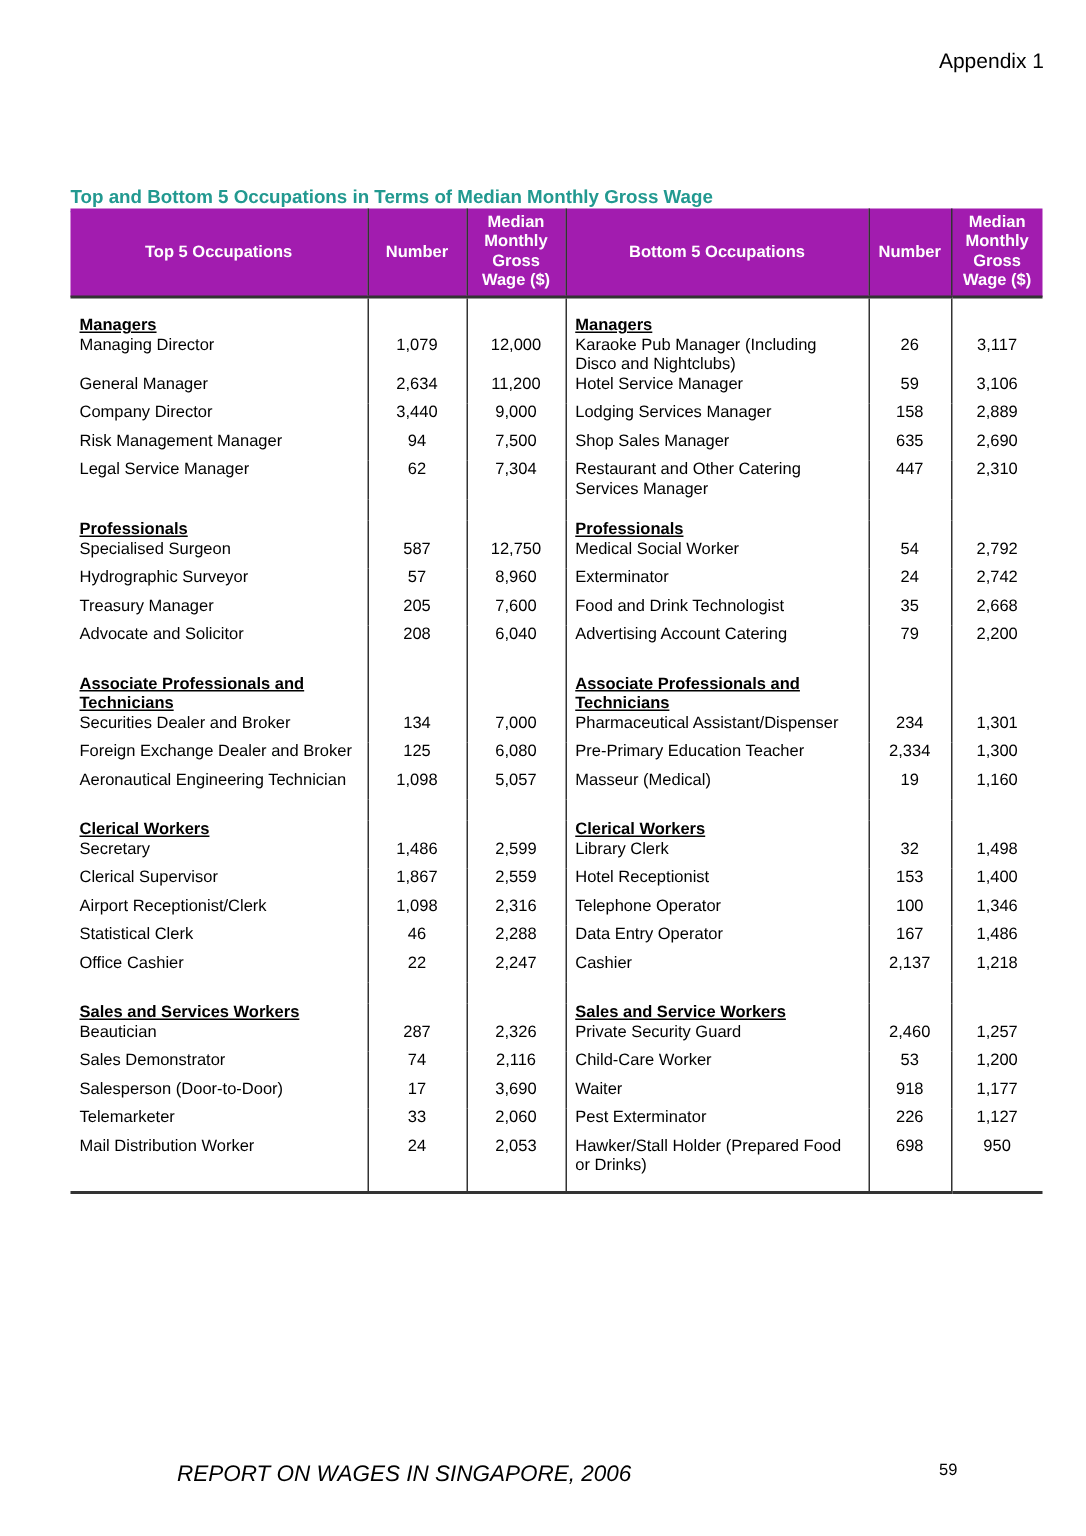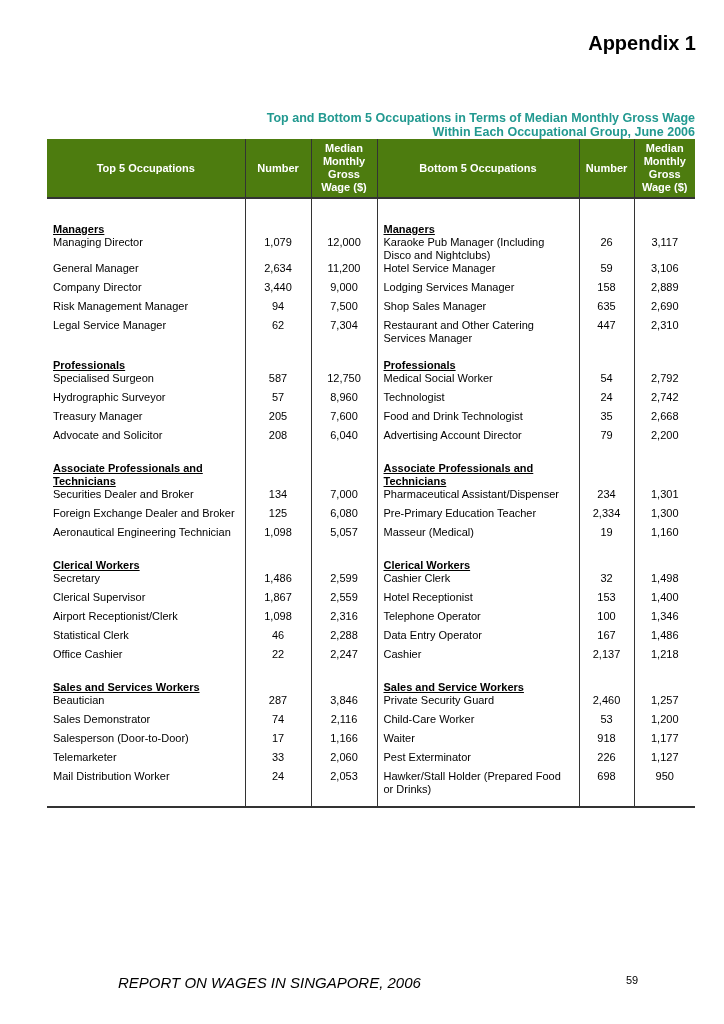--- a/index.html
+++ b/index.html
@@ -1,32 +1,32 @@
 <!DOCTYPE html>
 <html><head>
 <meta charset="utf-8">
 <style>
   html, body { margin: 0; padding: 0; background: #ffffff; }
   body { width: 724px; height: 1024px; position: relative; overflow: hidden;
          font-family: "Liberation Sans", sans-serif; color: #000; }
-  .appendix { position: absolute; top: 32px; right: 28px; font-size: 20px; font-weight: bold; }
-  .title { position: absolute; top: 111px; left: 47px; width: 648px; text-align: right;
+  .appendix { position: absolute; top: 32px; right: 28px; font-size: 14px; font-weight: normal; }
+  .title { position: absolute; top: 124px; left: 47px; width: 648px; text-align: left;
            color: #229990; font-weight: bold; font-size: 12.5px; line-height: 14px; }
   table.main { position: absolute; top: 139px; left: 47px; width: 648px;
                border-collapse: collapse; font-size: 11px; table-layout: fixed; }
-  table.main th { background: #4d7c0f; color: #fff; font-weight: bold; font-size: 11px;
+  table.main th { background: #a21caf; color: #fff; font-weight: bold; font-size: 11px;
                   line-height: 13px; padding: 2px 2px; text-align: center;
                   border-bottom: 2px solid #333; height: 54px; }
   table.main td { padding: 0 6px; vertical-align: top; line-height: 13px; }
   .vl { border-left: 1.5px solid #333; }
   td.num { text-align: center; }
   td.grp { font-weight: bold; text-decoration: underline; padding-top: 5px; }
   tr.row td { height: 19px; padding-top: 0; }
   tr.spacer td { height: 14px; }
-  tr.first td { padding-top: 24px; }
+  tr.first td { padding-top: 12px; }
   tr.last td { border-bottom: 2px solid #333; height: 36px; }
   .footer { position: absolute; top: 974px; left: 118px; font-size: 15px; font-style: italic; }
   .pageno { position: absolute; top: 974px; left: 626px; font-size: 11px; }
 </style>
 </head>
 <body>
 
 <div class="appendix">Appendix 1</div>
 <div class="title">
   <div>Top and Bottom 5 Occupations in Terms of Median Monthly Gross Wage</div>
@@ -132,37 +132,37 @@
         <td class="vl num">587</td>
         <td class="vl num">12,750</td>
         <td class="vl">Medical Social Worker</td>
         <td class="vl num">54</td>
         <td class="vl num">2,792</td>
       </tr>
       <tr class="row">
         <td>Hydrographic Surveyor</td>
         <td class="vl num">57</td>
         <td class="vl num">8,960</td>
-        <td class="vl">Technologist</td>
+        <td class="vl">Exterminator</td>
         <td class="vl num">24</td>
         <td class="vl num">2,742</td>
       </tr>
       <tr class="row">
         <td>Treasury Manager</td>
         <td class="vl num">205</td>
         <td class="vl num">7,600</td>
         <td class="vl">Food and Drink Technologist</td>
         <td class="vl num">35</td>
         <td class="vl num">2,668</td>
       </tr>
       <tr class="row">
         <td>Advocate and Solicitor</td>
         <td class="vl num">208</td>
         <td class="vl num">6,040</td>
-        <td class="vl">Advertising Account Director</td>
+        <td class="vl">Advertising Account Catering</td>
         <td class="vl num">79</td>
         <td class="vl num">2,200</td>
       </tr>
       <tr class="spacer">
         <td></td>
         <td class="vl"></td>
         <td class="vl"></td>
         <td class="vl"></td>
         <td class="vl"></td>
         <td class="vl"></td>
@@ -212,21 +212,21 @@
         <td class="vl"></td>
         <td class="vl"></td>
         <td class="vl grp">Clerical Workers</td>
         <td class="vl"></td>
         <td class="vl"></td>
       </tr>
       <tr class="row">
         <td>Secretary</td>
         <td class="vl num">1,486</td>
         <td class="vl num">2,599</td>
-        <td class="vl">Cashier Clerk</td>
+        <td class="vl">Library Clerk</td>
         <td class="vl num">32</td>
         <td class="vl num">1,498</td>
       </tr>
       <tr class="row">
         <td>Clerical Supervisor</td>
         <td class="vl num">1,867</td>
         <td class="vl num">2,559</td>
         <td class="vl">Hotel Receptionist</td>
         <td class="vl num">153</td>
         <td class="vl num">1,400</td>
@@ -267,37 +267,37 @@
         <td class="grp">Sales and Services Workers</td>
         <td class="vl"></td>
         <td class="vl"></td>
         <td class="vl grp">Sales and Service Workers</td>
         <td class="vl"></td>
         <td class="vl"></td>
       </tr>
       <tr class="row">
         <td>Beautician</td>
         <td class="vl num">287</td>
-        <td class="vl num">3,846</td>
+        <td class="vl num">2,326</td>
         <td class="vl">Private Security Guard</td>
         <td class="vl num">2,460</td>
         <td class="vl num">1,257</td>
       </tr>
       <tr class="row">
         <td>Sales Demonstrator</td>
         <td class="vl num">74</td>
         <td class="vl num">2,116</td>
         <td class="vl">Child-Care Worker</td>
         <td class="vl num">53</td>
         <td class="vl num">1,200</td>
       </tr>
       <tr class="row">
         <td>Salesperson (Door-to-Door)</td>
         <td class="vl num">17</td>
-        <td class="vl num">1,166</td>
+        <td class="vl num">3,690</td>
         <td class="vl">Waiter</td>
         <td class="vl num">918</td>
         <td class="vl num">1,177</td>
       </tr>
       <tr class="row">
         <td>Telemarketer</td>
         <td class="vl num">33</td>
         <td class="vl num">2,060</td>
         <td class="vl">Pest Exterminator</td>
         <td class="vl num">226</td>

